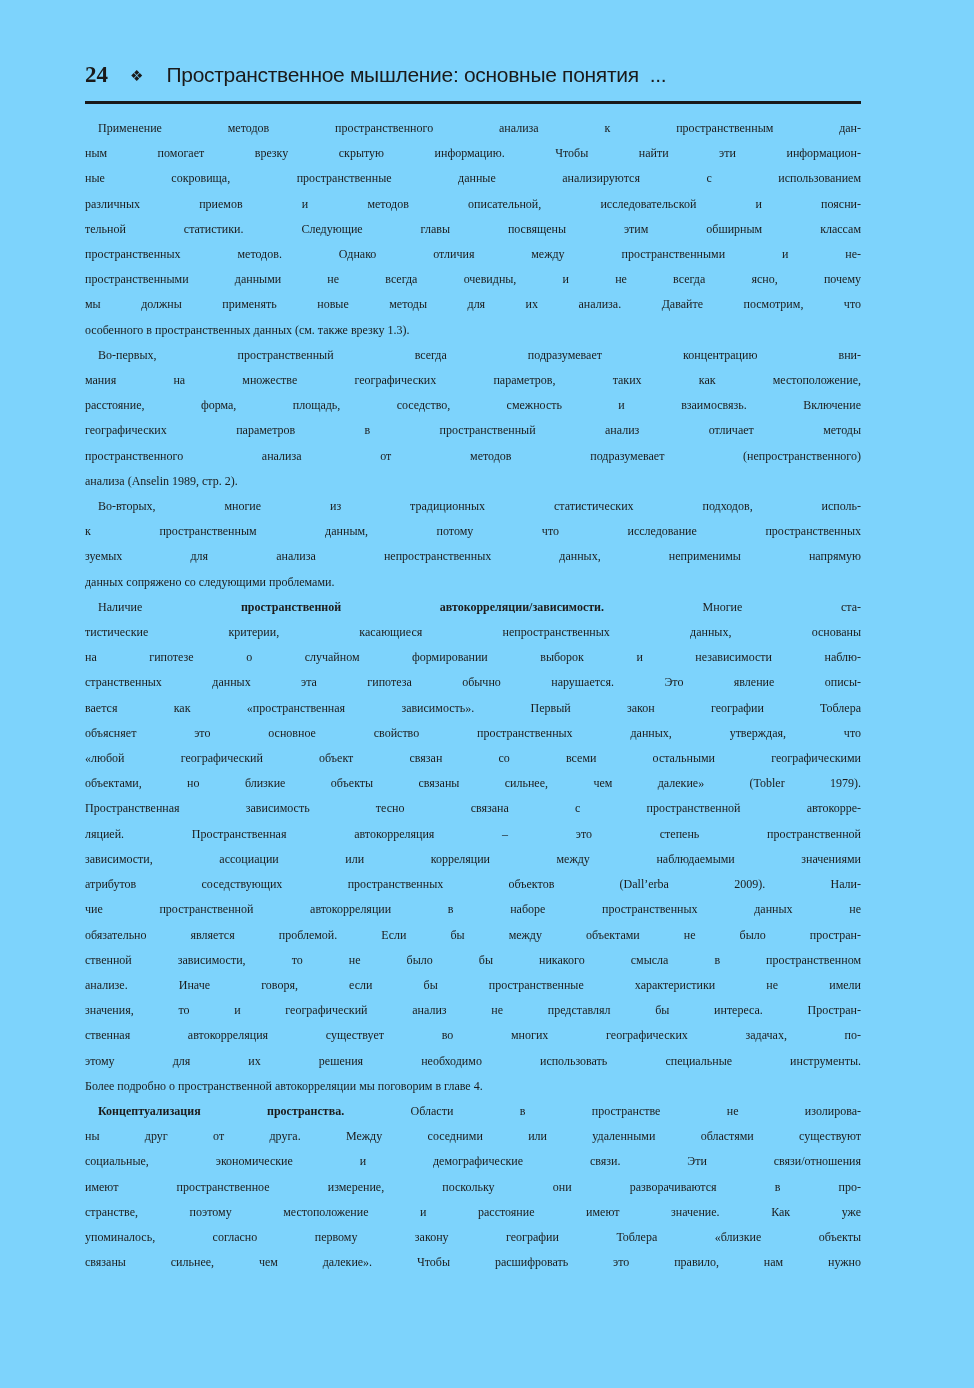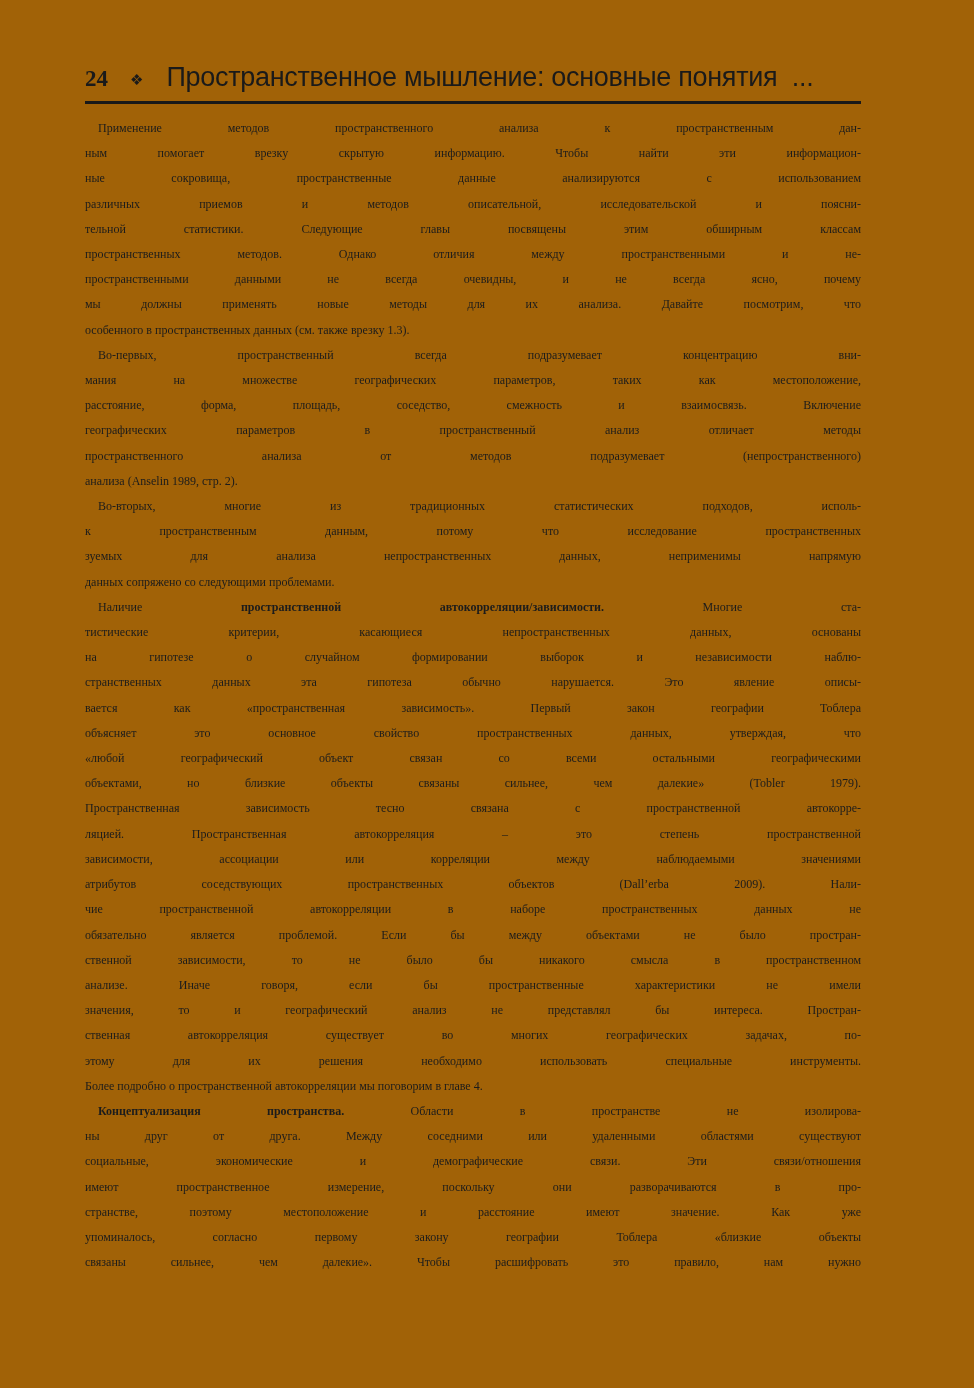--- a/index.html
+++ b/index.html
@@ -1,21 +1,21 @@
 <!DOCTYPE html>
 <html><head>
 <meta charset="utf-8">
 <style>
   * { margin: 0; padding: 0; box-sizing: border-box; }
   html, body { background: #ffffff; }
   .page {
     position: relative;
     width: 974px;
     height: 1388px;
-    background: #a16207;
+    background: #7dd3fc;
     overflow: hidden;
   }
   .content {
     position: absolute;
     left: 85px;
     top: 62px;
     width: 776px;
   }
   .running-header {
     display: flex;
@@ -29,21 +29,21 @@
     font-size: 23px;
   }
   .fleuron {
     font-family: "DejaVu Sans", sans-serif;
     font-size: 15px;
     margin-left: 22px;
     transform: translateY(-1px);
   }
   .running-title {
     font-family: "Liberation Sans", sans-serif;
-    font-size: 27px;
+    font-size: 21px;
     font-weight: 400;
     letter-spacing: -0.3px;
     margin-left: 23px;
     white-space: pre;
   }
   .header-rule {
     height: 3px;
     background: #191919;
     margin-top: 5px;
   }

